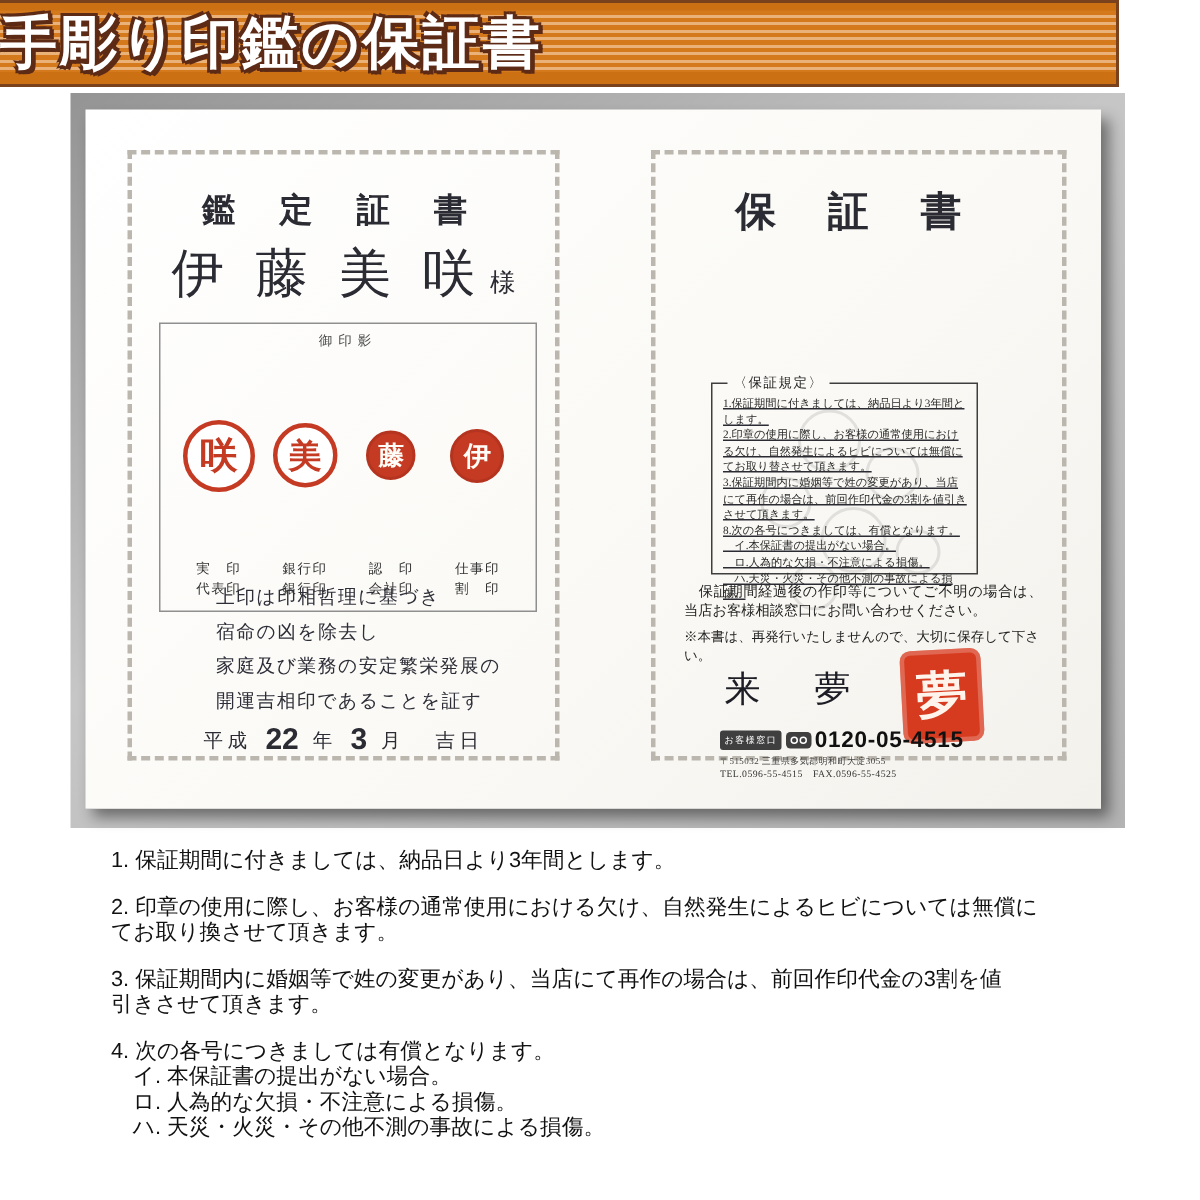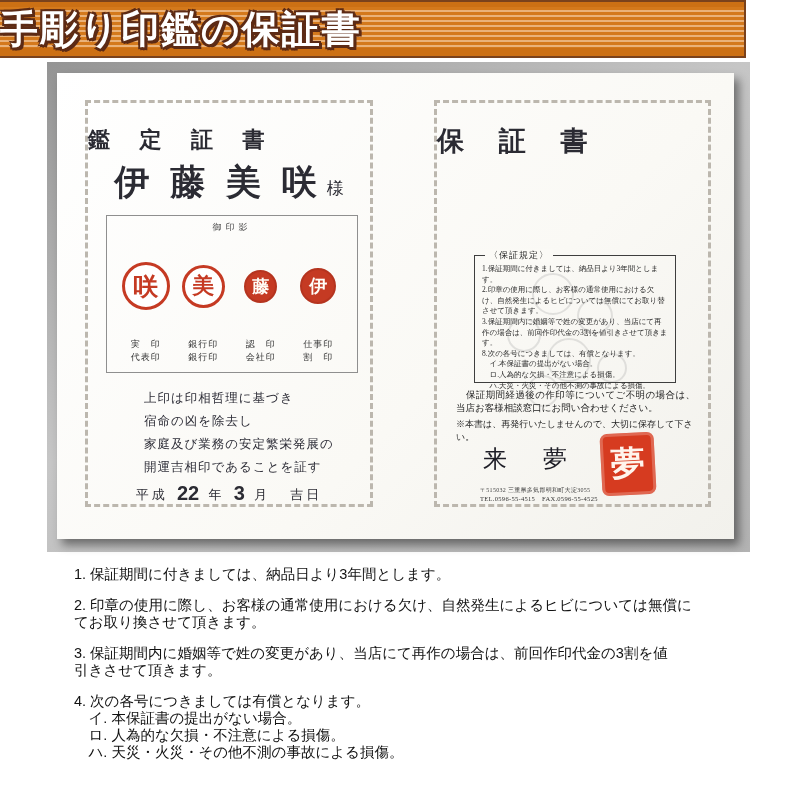--- a/index.html
+++ b/index.html
@@ -34,30 +34,30 @@
     box-shadow: 5px 6px 9px rgba(0,0,0,0.45);
   }
   .cert {
     position:absolute; top:27px; height:407px;
     border:3px dashed #bcb7ae;
     font-family:"Liberation Serif", serif; color:#2b2b33;
   }
   .cert-left  { left:28px;  width:288px; }
   .cert-right { left:377px; width:277px; }
 
-  .cert-title { position:absolute; left:0; right:0; }
+  .cert-title { position:absolute; left:0; right:0; text-align:center; }
   .cert-left  .cert-title { top:22px; font-size:22px; letter-spacing:12px; font-weight:bold; }
   .cert-right .cert-title { top:20px; font-size:27px; letter-spacing:14px; font-weight:bold; }
 
   .holder-name { position:absolute; top:56px; left:0; right:0; text-align:center; white-space:nowrap; }
-  .holder-name .nm { font-size:35px; font-weight:bold; letter-spacing:6px; }
+  .holder-name .nm { font-size:35px; font-weight:normal; letter-spacing:6px; }
   .holder-name .sfx { font-size:17px; margin-left:4px; }
 
   .impression-box {
-    position:absolute; left:18px; top:112px; width:252px; height:158px;
+    position:absolute; left:18px; top:112px; width:252px; height:193px;
     border:1px solid #8f8f8f; display:flex; flex-direction:column;
   }
   .impression-label { text-align:center; font-size:9px; letter-spacing:4px; color:#4c4c4c; margin-top:5px; }
   .seal-row { flex:1; display:flex; align-items:center; padding:0 10px; }
   .seal-cell { flex:1; display:flex; justify-content:center; align-items:center; }
   .seal { border-radius:50%; display:flex; align-items:center; justify-content:center;
           font-family:"Liberation Serif", serif; font-weight:bold; }
   .seal.outline { border:3px solid #c53a23; color:#c53a23; background:#fff; }
   .seal.solid   { background:#c53a23; color:#fffdf8; border:2px solid #b53category; }
   .seal.solid   { background:#c53a23; color:#fffdf8; border:2px solid #b5341f; }
@@ -73,22 +73,22 @@
                line-height:23px; white-space:pre-line; letter-spacing:1px; color:#2e2e38; }
   .date-line { position:absolute; left:0; right:0; top:378px; text-align:center;
                font-size:13px; letter-spacing:3px; white-space:nowrap; }
   .date-line .hand { font-family:"Liberation Sans", sans-serif; font-weight:900;
                      font-size:20px; letter-spacing:0; margin:0 3px; position:relative; top:1px; }
   .date-line .dp { margin-left:14px;font-family:Liberation Serif, serif; }
 
   .intro { position:absolute; left:19px; right:13px; top:66px; font-size:9.5px;
            line-height:13.5px; text-align:justify; white-space:pre-line; color:#222; }
 
-  .kitei-box { position:absolute; left:37px; top:152px; width:202px; height:128px;
-               border:1px solid #3e3e3e; background:transparent; }
+  .kitei-box { position:absolute; left:37px; top:152px; width:178px; height:128px;
+               border:1px solid #3e3e3e; background:transparent;text-decoration:underline; }
   .kitei-label { position:absolute; top:-7px; left:10px; background:#fbfaf6;
                  padding:0 4px; font-size:9px; letter-spacing:1px; color:#222; }
   .kitei-text { padding:8px 6px 0 7px; font-size:7.5px; line-height:10.6px;
                 white-space:pre-line; color:#2a2a2a; }
   .wm { position:absolute; border-radius:50%; border:2px solid rgba(160,160,160,0.28); }
 
   .note1 { position:absolute; left:19px; right:13px; top:286px; font-size:9.5px;
            line-height:13px; text-align:justify; color:#222; font-weight:normal; }
   .note2 { position:absolute; left:19px; top:315px; font-size:9px; color:#222; }
 
@@ -215,20 +215,28 @@
 
         <div class="note1">　保証期間経過後の作印等についてご不明の場合は、当店お客様相談窓口にお問い合わせください。</div>
         <div class="note2">※本書は、再発行いたしませんので、大切に保存して下さい。</div>
 
         <div class="shop-name">来 夢 堂</div>
         <div class="shop-stamp">
           <span>夢</span>
         </div>
 
         <div class="contact">
+          <div class="contact-row">
+            <span class="contact-badge">お客様窓口</span>
+            <span class="fd-mark">
+                <i></i>
+                <i></i>
+              </span>
+            <span class="contact-phone">0120-05-4515</span>
+          </div>
           <div class="contact-addr">〒515032 三重県多気郡明和町大淀3055</div>
           <div class="contact-telfax">TEL.0596-55-4515　FAX.0596-55-4525</div>
         </div>
       </div>
 
     </div>
   </div>
 
   <div class="terms">
     <div class="terms-item">1. 保証期間に付きましては、納品日より3年間とします。</div>

